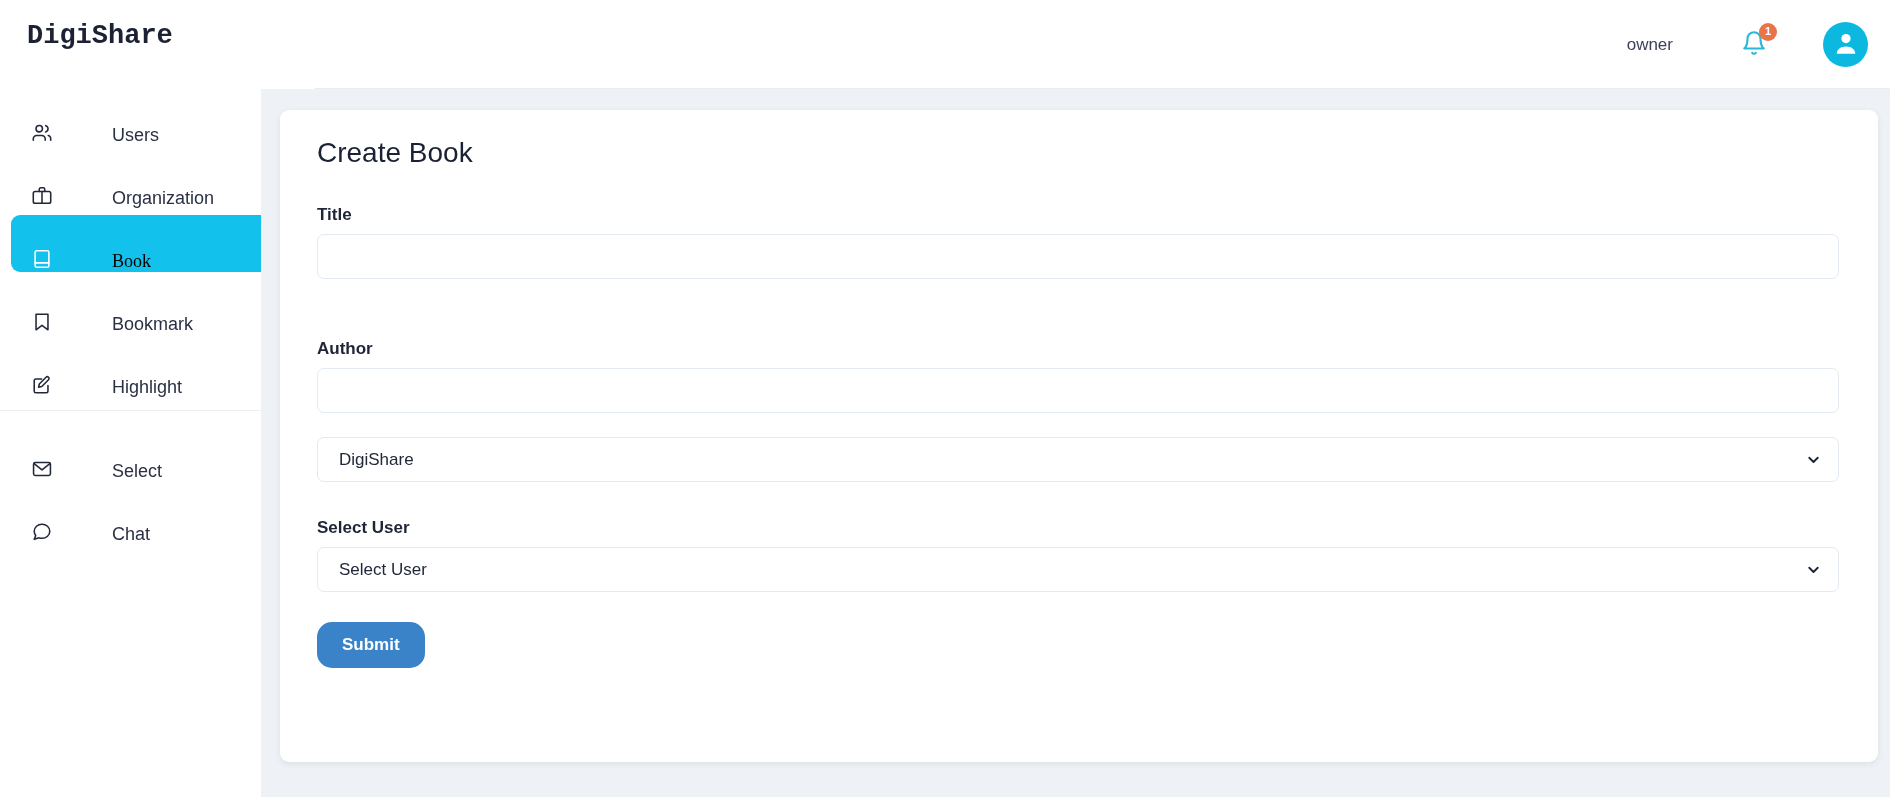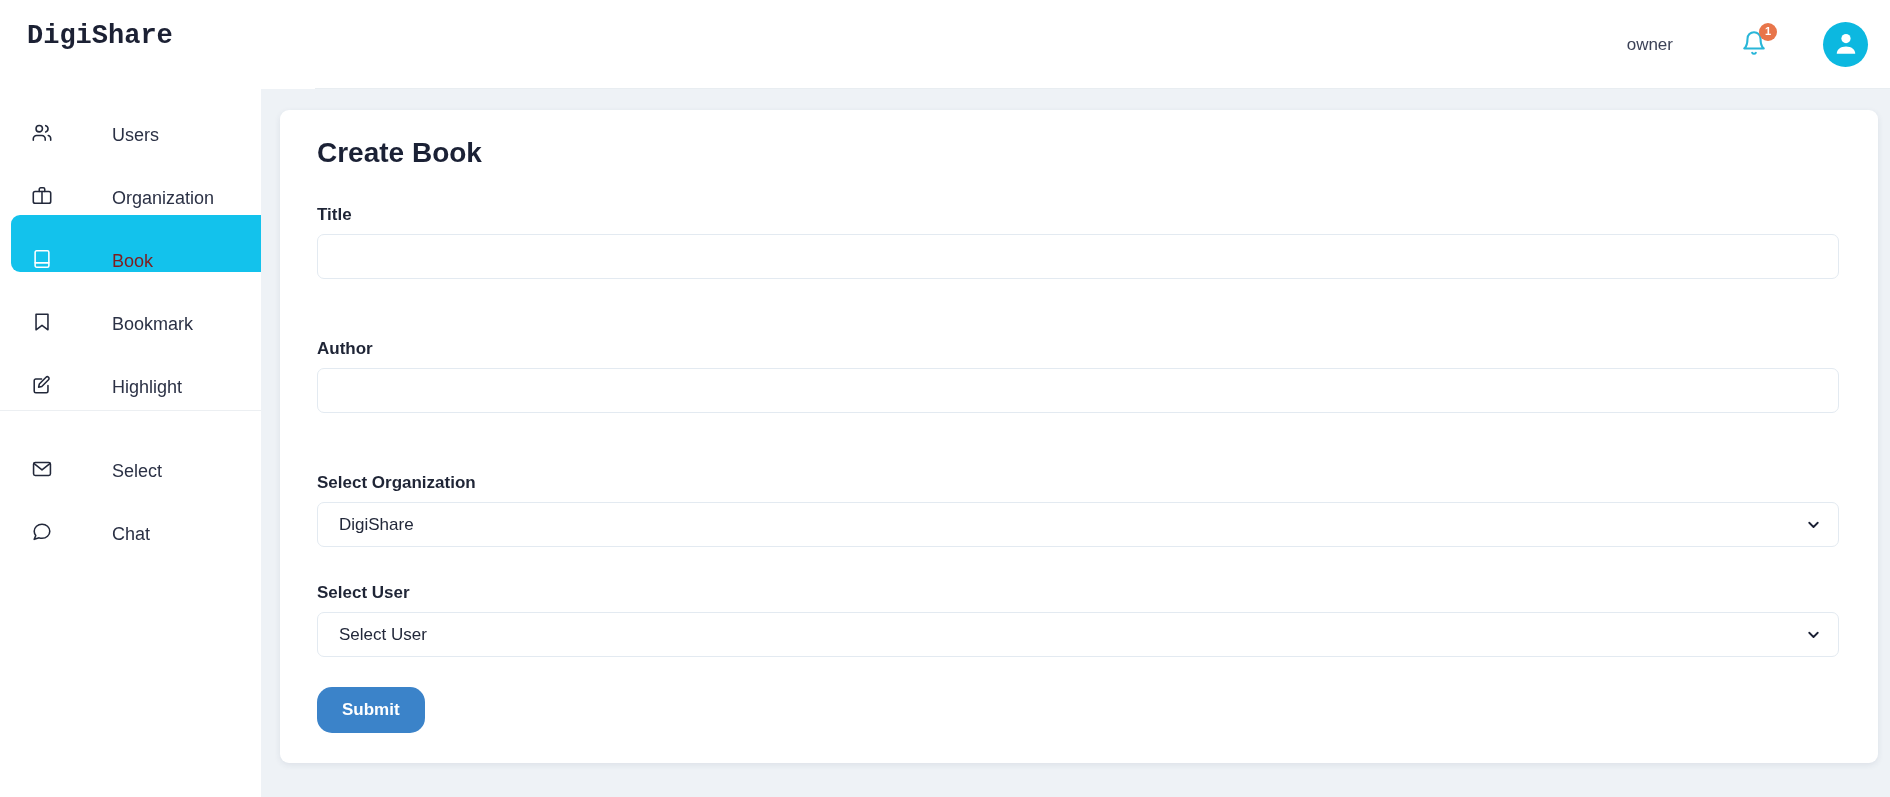--- a/index.html
+++ b/index.html
@@ -79,21 +79,21 @@
     display: flex; align-items: center; justify-content: center;
     margin-right: 17px;
     flex: 0 0 auto;
   }
   .nav-item .nav-label {
     font-size: 18px; color: #2b3145;
   }
   .nav-item.active {
     background: #13c2ec;
   }
-  .nav-item.active .nav-label { color: #7f1d1d; }
+  .nav-item.active .nav-label { color: #000000; font-family: Liberation Serif, serif; }
   .nav-item.active .nav-icon svg { stroke: #ffffff; }
   .nav-divider {
     height: 1px; background: #eceff2;
     margin: 12px 0 14px 0; width: 315px;
   }
 
   
   .main {
     position: absolute; left: 261px; top: 89px;
     width: 1629px; height: 708px;
@@ -102,21 +102,21 @@
   }
   .card {
     background: #ffffff;
     border-radius: 9px;
     box-shadow: 0 2px 6px rgba(45,60,90,0.09);
     width: 1598px;
     min-height: 652px;
     padding: 27px 22px 30px 37px;
   }
   .card-title {
-    font-size: 28px; font-weight: bold;
+    font-size: 28px; font-weight: normal;
     color: #1b2135;
     margin: 0 0 26px 0;
   }
   .field-label {
     font-size: 17px; font-weight: bold;
     color: #1f2536;
     margin-bottom: 9px;
     margin-top: 36px;
   }
   .text-input {
@@ -275,21 +275,20 @@
   <div class="card">
 
     <h1 class="card-title">Create Book</h1>
 
     <div class="field-label">Title</div>
     <input class="text-input" type="text" value="" style="">
 
     <div class="field-label">Author</div>
     <input class="text-input" type="text" value="" style="">
 
-    <div class="field-label">Select Organization</div>
     <div class="select-wrap">
       <div class="select-box">DigiShare</div>
       <span class="select-chevron">
         <svg width="17" height="17" viewBox="0 0 24 24" fill="none" stroke="#1b2135" stroke-width="2.6" stroke-linecap="round" stroke-linejoin="round">
           <path d="M6 9.5l6 6 6-6"></path>
         </svg>
       </span>
     </div>
 
     <div class="field-label">Select User</div>

